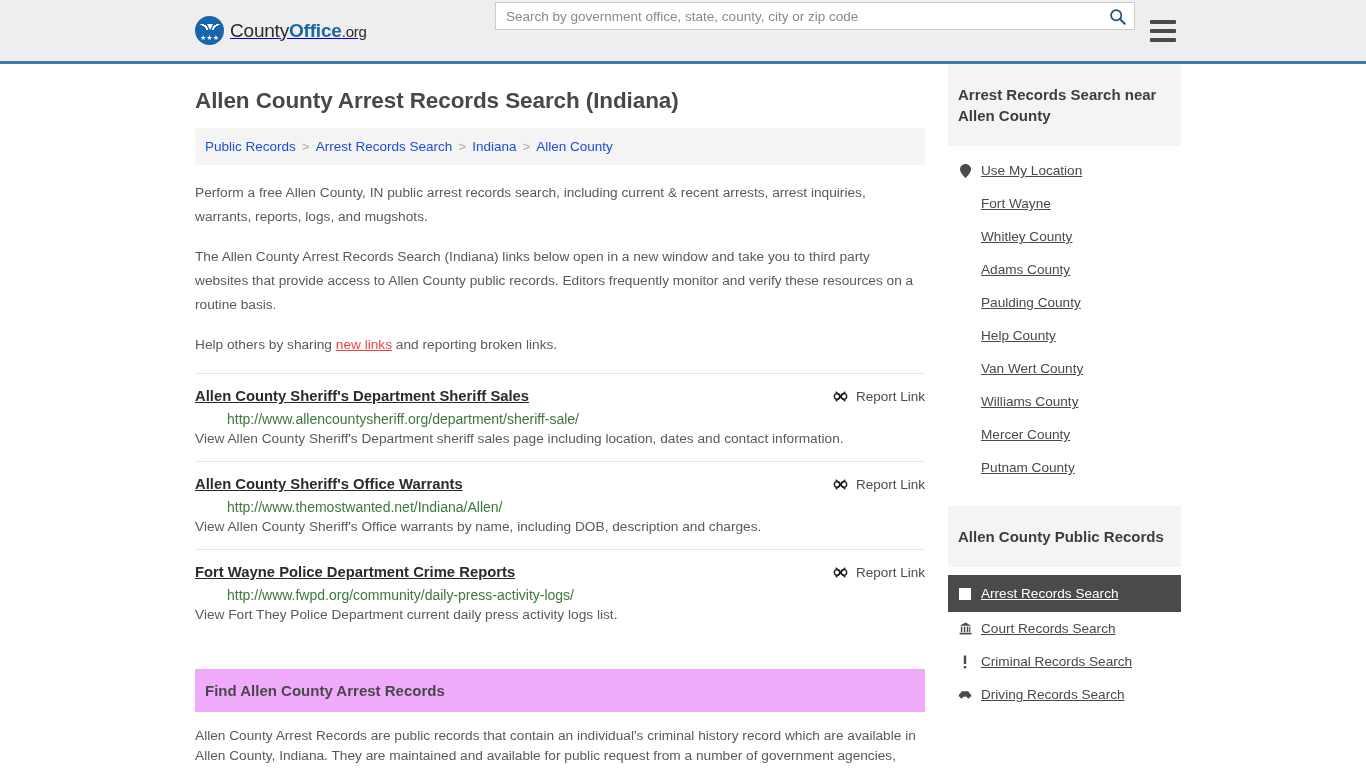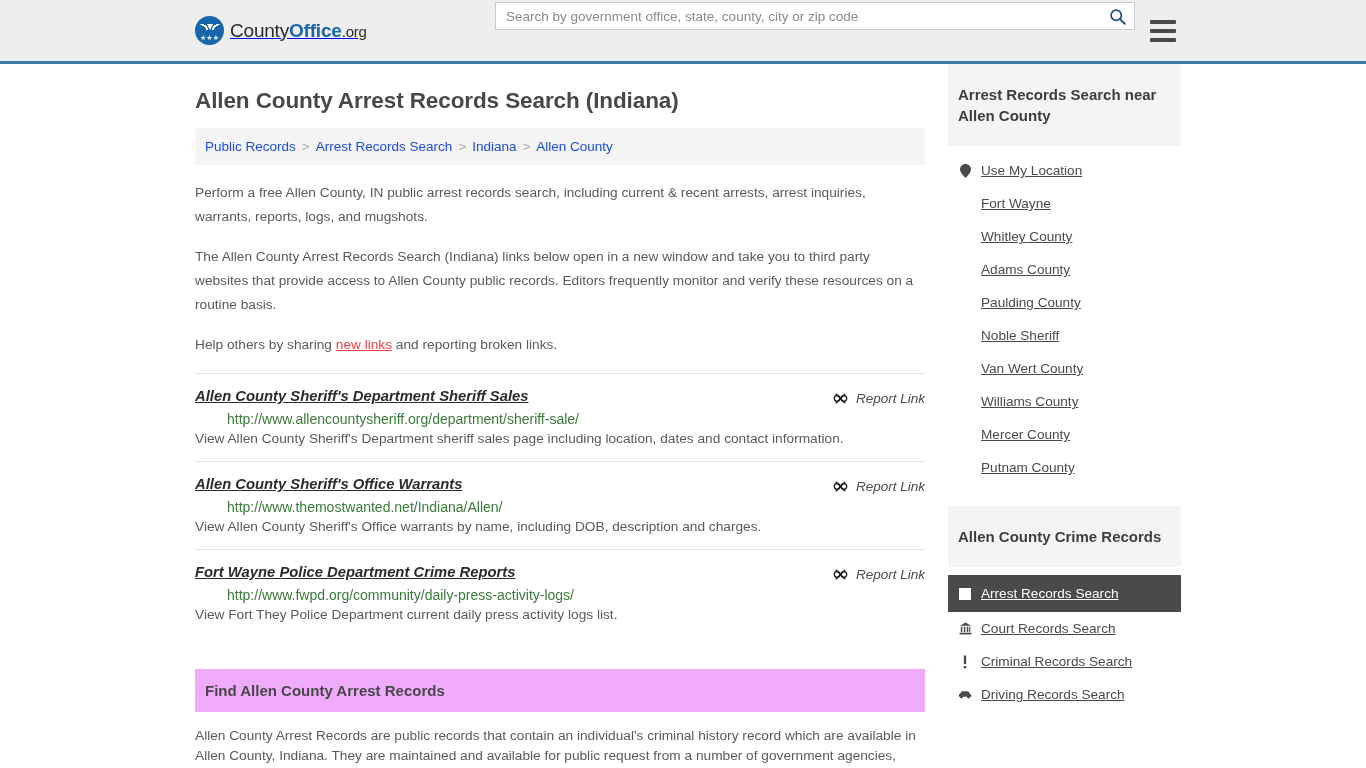--- a/index.html
+++ b/index.html
@@ -165,22 +165,21 @@
 
   
   .listing {
     border-top: 1px solid #e6e6e6;
     padding: 12px 0 12px 0;
   }
   .listing:first-of-type { border-top: 1px solid #e6e6e6; }
   .listing-head {
     display: flex;
     justify-content: space-between;
-    align-items: flex-end;
-    font-style: italic;
+    align-items: center;
   }
   .listing-title {
     font-size: 14.8px;
     font-weight: bold;
     color: #2b2b2b;
     text-decoration: underline;
     cursor: pointer;
     line-height: 20px;
   }
   .report-link {
@@ -392,21 +391,21 @@
         <li>
             <span class="ico"></span>
             <a href="#">Adams County</a>
           </li>
         <li>
             <span class="ico"></span>
             <a href="#">Paulding County</a>
           </li>
         <li>
             <span class="ico"></span>
-            <a href="#">Noble Sheriff</a>
+            <a href="#">Help County</a>
           </li>
         <li>
             <span class="ico"></span>
             <a href="#">Van Wert County</a>
           </li>
         <li>
             <span class="ico"></span>
             <a href="#">Williams County</a>
           </li>
         <li>
@@ -414,21 +413,21 @@
             <a href="#">Mercer County</a>
           </li>
         <li>
             <span class="ico"></span>
             <a href="#">Putnam County</a>
           </li>
       </ul>
     </div>
 
     <div class="panel records-panel">
-      <div class="panel-head">Allen County Crime Records</div>
+      <div class="panel-head">Allen County Public Records</div>
       <ul class="panel-list">
         <li class="active">
           <span class="ico">
               <span class="ico-square"></span>
             </span>
           <a href="#">Arrest Records Search</a>
         </li>
         <li>
           <span class="ico">
             <svg width="13" height="13" viewBox="0 0 14 14">

